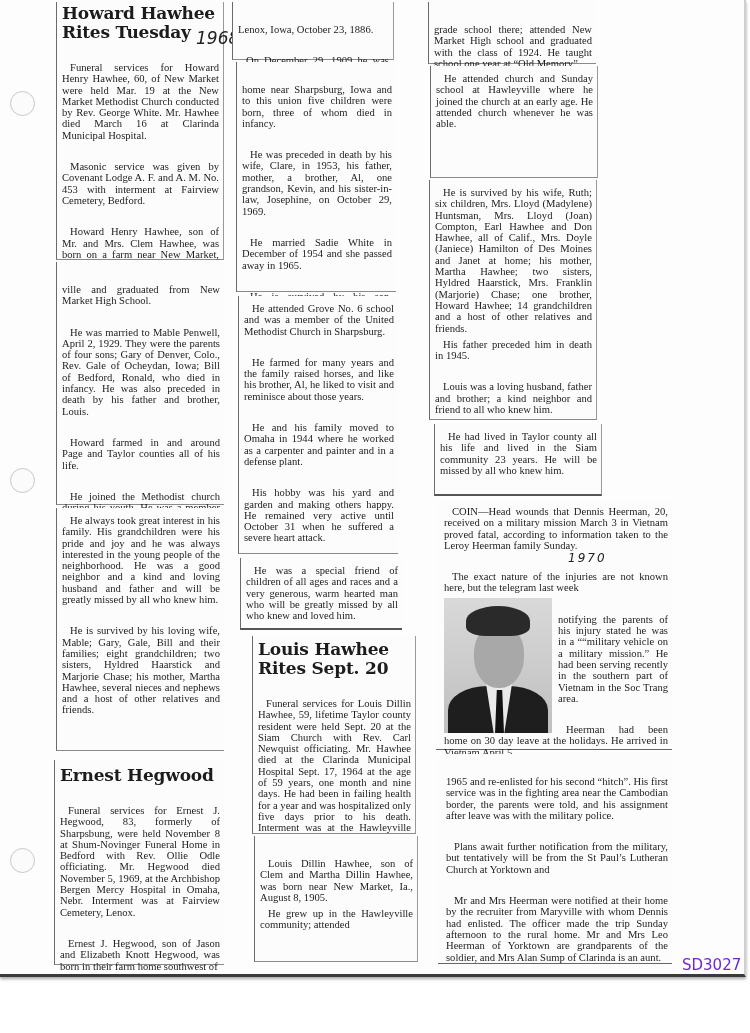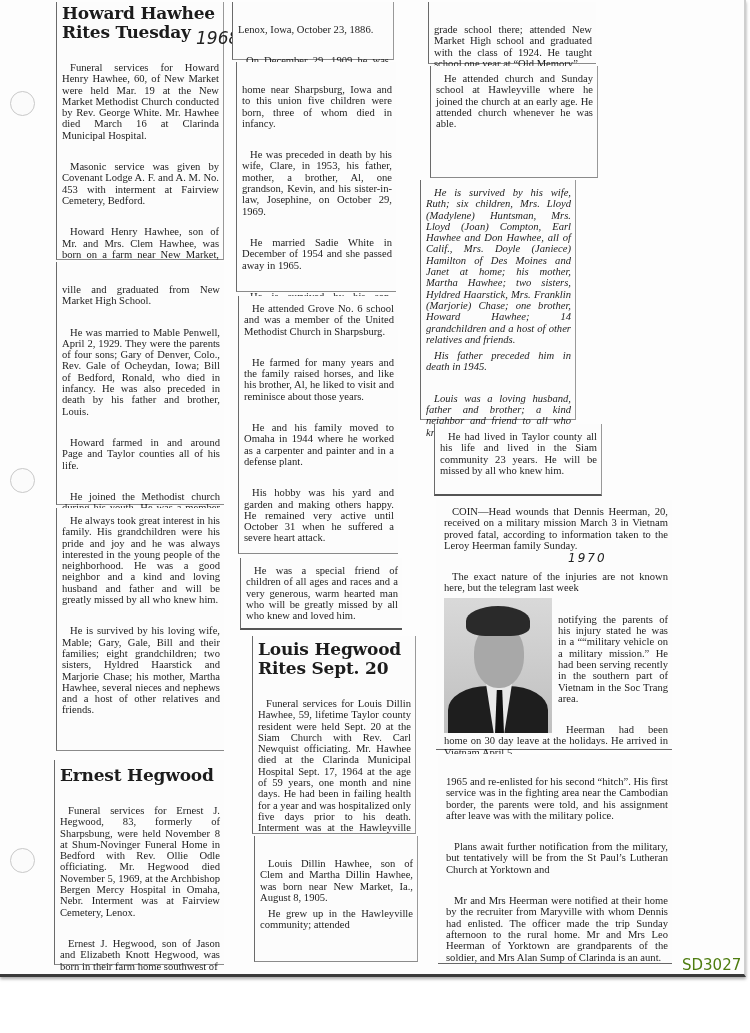--- a/index.html
+++ b/index.html
@@ -103,38 +103,38 @@
     <p>He farmed for many years and the family raised horses, and like his brother, Al, he liked to visit and reminisce about those years.</p>
     <p>He and his family moved to Omaha in 1944 where he worked as a carpenter and painter and in a defense plant.</p>
     <p>His hobby was his yard and garden and making others happy. He remained very active until October 31 when he suffered a severe heart attack.</p>
   </div>
   <div class="clip" style="left:240px; top:558px; width:162px; height:72px; border-bottom:2px solid #555;">
     <p class="gap">He was a special friend of children of all ages and races and a very generous, warm hearted man who will be greatly missed by all who knew and loved him.</p>
   </div>
 
   <div class="clip" style="left:252px; top:636px; width:164px; height:198px; border-right:1px solid #999;">
     <div class="headline" style="margin-top:2px;">
-      <span>Louis Hegwood</span><br>
+      <span>Louis Hawhee</span><br>
       <span>Rites Sept. 20</span>
     </div>
     <p>Funeral services for Louis Dillin Hawhee, 59, lifetime Taylor county resident were held Sept. 20 at the Siam Church with Rev. Carl Newquist officiating. Mr. Hawhee died at the Clarinda Municipal Hospital Sept. 17, 1964 at the age of 59 years, one month and nine days. He had been in failing health for a year and was hospitalized only five days prior to his death. Interment was at the Hawleyville Cemetery.</p>
     <p class="gap">The following obituary was included in the services.</p>
   </div>
   <div class="clip" style="left:254px; top:836px; width:164px; height:126px; border-right:1px solid #999;">
     <p>Louis Dillin Hawhee, son of Clem and Martha Dillin Hawhee, was born near New Market, Ia., August 8, 1905.</p>
     <p class="gap">He grew up in the Hawleyville community; attended</p>
   </div>
 
   <div class="clip" style="left:428px; top:2px; width:168px; height:62px;">
     <p style="text-indent:0">grade school there; attended New Market High school and graduated with the class of 1924. He taught school one year at “Old Memory”.</p>
   </div>
   <div class="clip" style="left:430px; top:66px; width:168px; height:112px; border-right:1px solid #999;">
     <p class="gap">He attended church and Sunday school at Hawleyville where he joined the church at an early age. He attended church whenever he was able.</p>
   </div>
-  <div class="clip" style="left:420px; top:180px; width:156px; height:240px; border-right:1px solid #999;font-style:italic;">
+  <div class="clip" style="left:429px; top:180px; width:168px; height:240px; border-right:1px solid #999;">
     <p class="gap">He is survived by his wife, Ruth; six children, Mrs. Lloyd (Madylene) Huntsman, Mrs. Lloyd (Joan) Compton, Earl Hawhee and Don Hawhee, all of Calif., Mrs. Doyle (Janiece) Hamilton of Des Moines and Janet at home; his mother, Martha Hawhee; two sisters, Hyldred Haarstick, Mrs. Franklin (Marjorie) Chase; one brother, Howard Hawhee; 14 grandchildren and a host of other relatives and friends.</p>
     <p class="gap">His father preceded him in death in 1945.</p>
     <p>Louis was a loving husband, father and brother; a kind neighbor and friend to all who knew him.</p>
   </div>
   <div class="clip" style="left:434px; top:424px; width:168px; height:72px; border-right:1px solid #999; border-bottom:2px solid #555;">
     <p class="gap">He had lived in Taylor county all his life and lived in the Siam community 23 years. He will be missed by all who knew him.</p>
   </div>
 
   <div class="clip" style="left:436px; top:500px; width:236px; height:250px; border-left:none; border-bottom:1px solid #666; padding-left:8px;">
     <p style="margin-top:4px;">COIN—Head wounds that Dennis Heerman, 20, received on a military mission March 3 in Vietnam proved fatal, according to information taken to the Leroy Heerman family Sunday.</p>
@@ -151,14 +151,14 @@
     <p>Heerman had been home on 30 day leave at the holidays. He arrived in Vietnam April 5,</p>
   </div>
   <span class="note" style="left:568px; top:551px; font-size:12px; letter-spacing:2px;">1970</span>
 
   <div class="clip" style="left:438px; top:754px; width:234px; height:210px; border-left:none; border-bottom:1px solid #666; padding-left:8px;">
     <p style="text-indent:0">1965 and re-enlisted for his second “hitch”. His first service was in the fighting area near the Cambodian border, the parents were told, and his assignment after leave was with the military police.</p>
     <p>Plans await further notification from the military, but tentatively will be from the St Paul’s Lutheran Church at Yorktown and</p>
     <p>Mr and Mrs Heerman were notified at their home by the recruiter from Maryville with whom Dennis had enlisted. The officer made the trip Sunday afternoon to the rural home. Mr and Mrs Leo Heerman of Yorktown are grandparents of the soldier, and Mrs Alan Sump of Clarinda is an aunt.</p>
   </div>
 
-  <span class="note" style="left:682px; top:956px; font-size:15px; font-style:normal; color:#4d7c0f;">SD3027</span>
+  <span class="note" style="left:682px; top:956px; font-size:15px; font-style:normal; color:#6d28d9;">SD3027</span>
 </div>
 
 </body></html>

